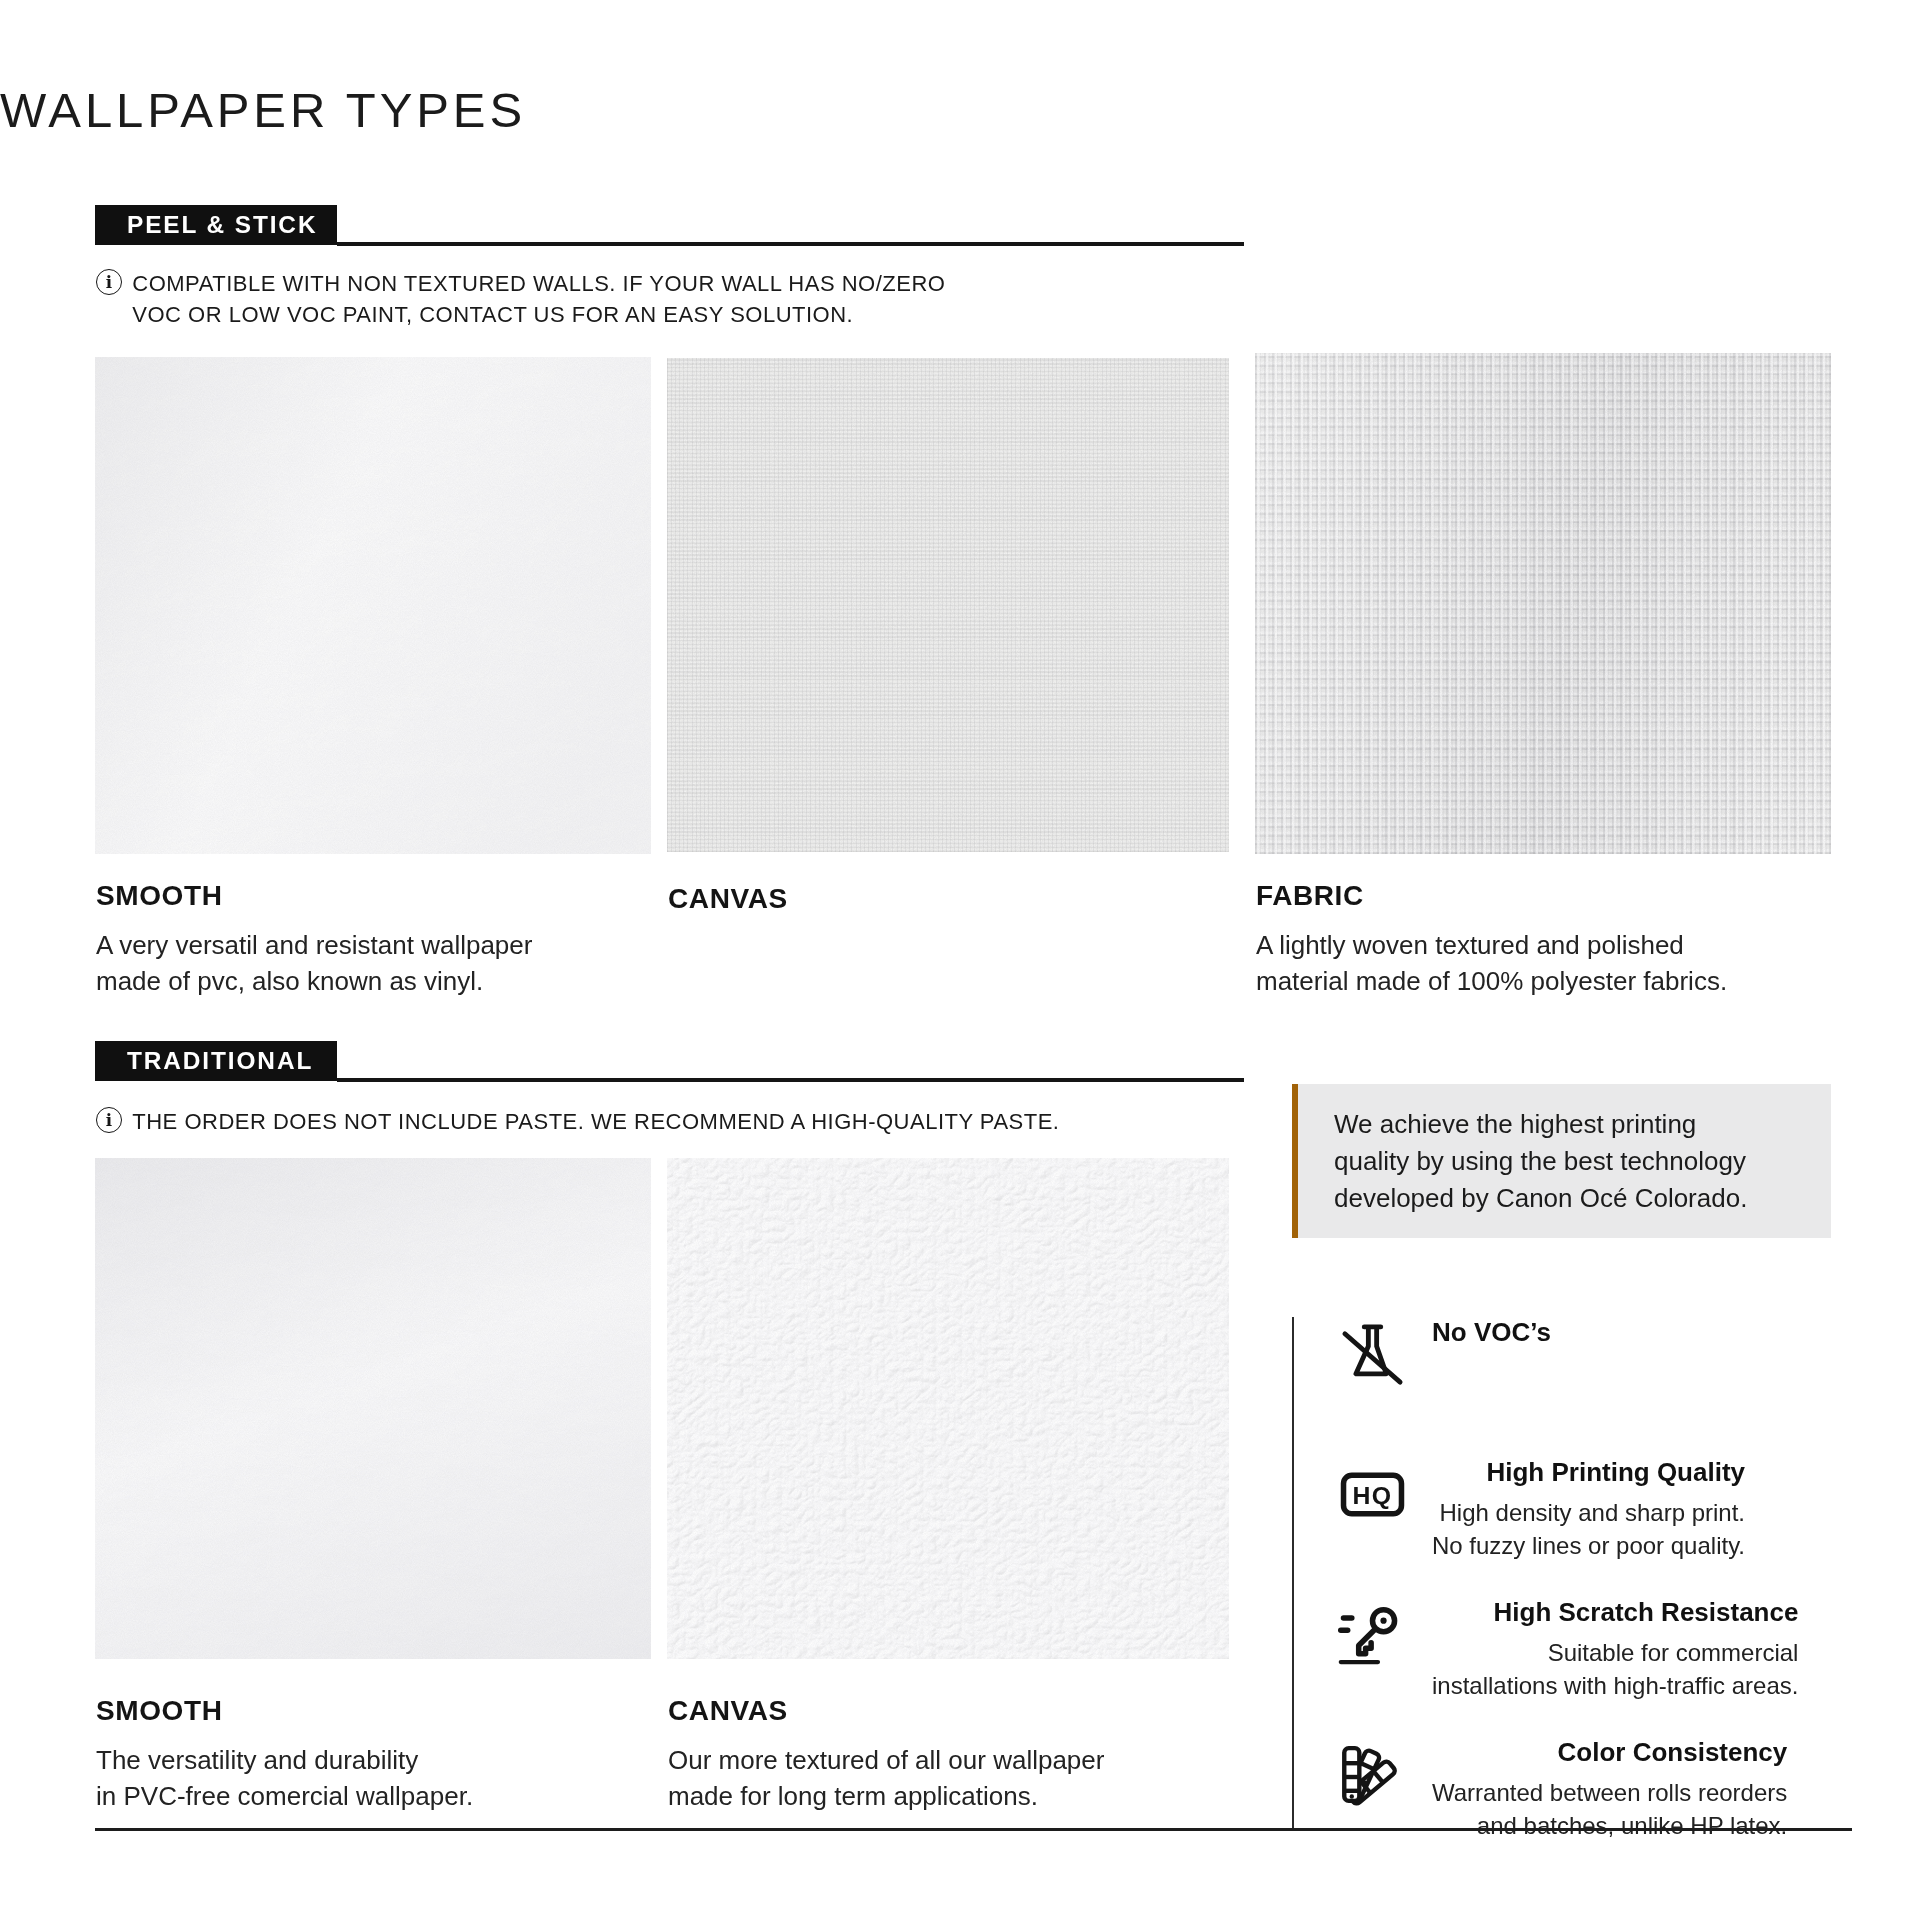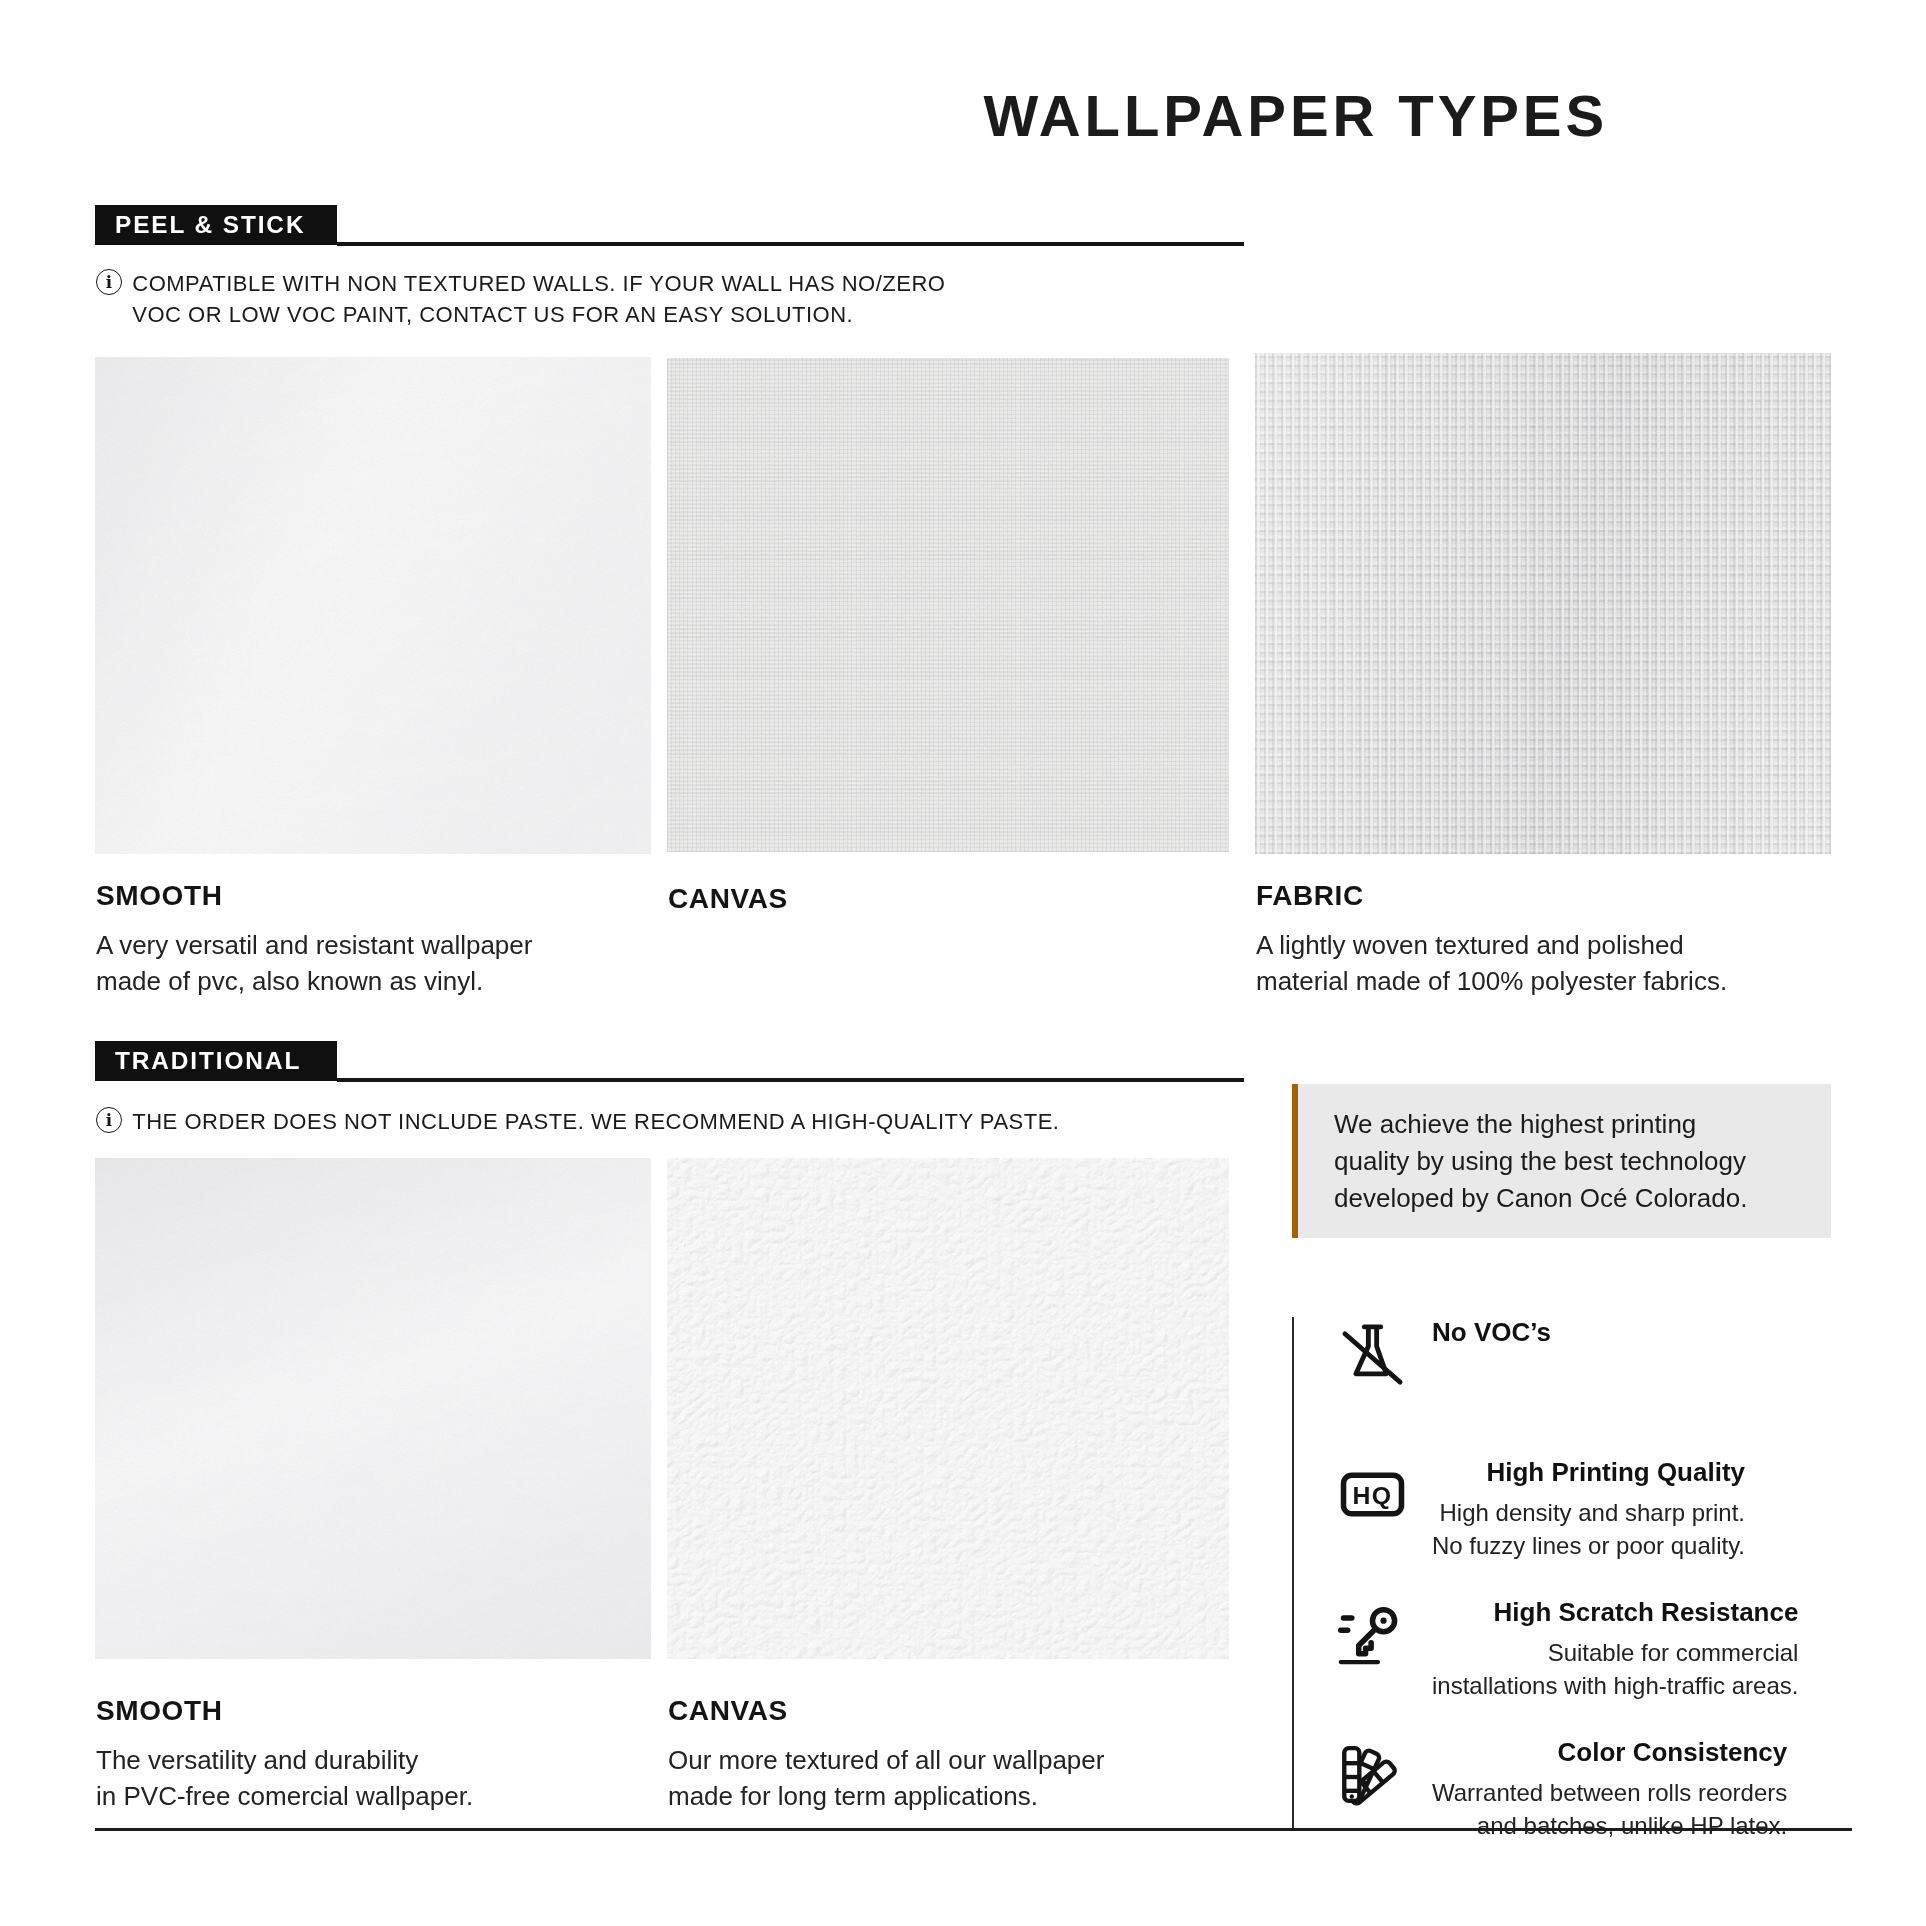--- a/index.html
+++ b/index.html
@@ -1,27 +1,27 @@
 <!DOCTYPE html>
 <html style="font-size:10.3px"><head>
 <meta charset="utf-8">
 <style>
   html,body{margin:0;padding:0;background:#ffffff;}
   .page{position:relative;width:1926px;height:1926px;background:#ffffff;
         font-family:"Liberation Sans",sans-serif;color:#1b1b1b;overflow:hidden;}
 
   
-  .page-title{position:absolute;left:0;top:82px;width:1608px;text-align:right;
-              font-size:58px;font-weight:700;letter-spacing:3.9px;color:#1b1b1b;}
+  .page-title{position:absolute;left:0;top:82px;width:1608px;text-align:left;
+              font-size:49px;font-weight:400;letter-spacing:3.9px;color:#1b1b1b;}
 
   
   .section-header{position:absolute;left:95px;width:1149px;height:40px;}
   .section-box{position:absolute;left:0;top:0;width:242px;height:40px;background:#101010;
                color:#ffffff;font-size:24.4px;font-weight:600;letter-spacing:1.9px;
-               line-height:40px;padding-left:20px;box-sizing:border-box;}
+               line-height:40px;padding-left:32px;box-sizing:border-box;}
   .section-rule{position:absolute;left:242px;top:37px;width:907px;height:3.9px;background:#151515;}
 
   
   .info-note{position:absolute;display:flex;align-items:flex-start;}
   .info-icon{flex:none;width:24px;height:24px;border:1.9px solid #151515;border-radius:50%;
              display:flex;align-items:center;justify-content:center;margin-top:1.3px;
              font-family:"DejaVu Serif",serif;font-size:16.7px;font-weight:700;color:#151515;}
   .info-lines{margin-left:10.3px;font-size:22px;letter-spacing:0.5px;line-height:31px;color:#1a1a1a;}
 
   

